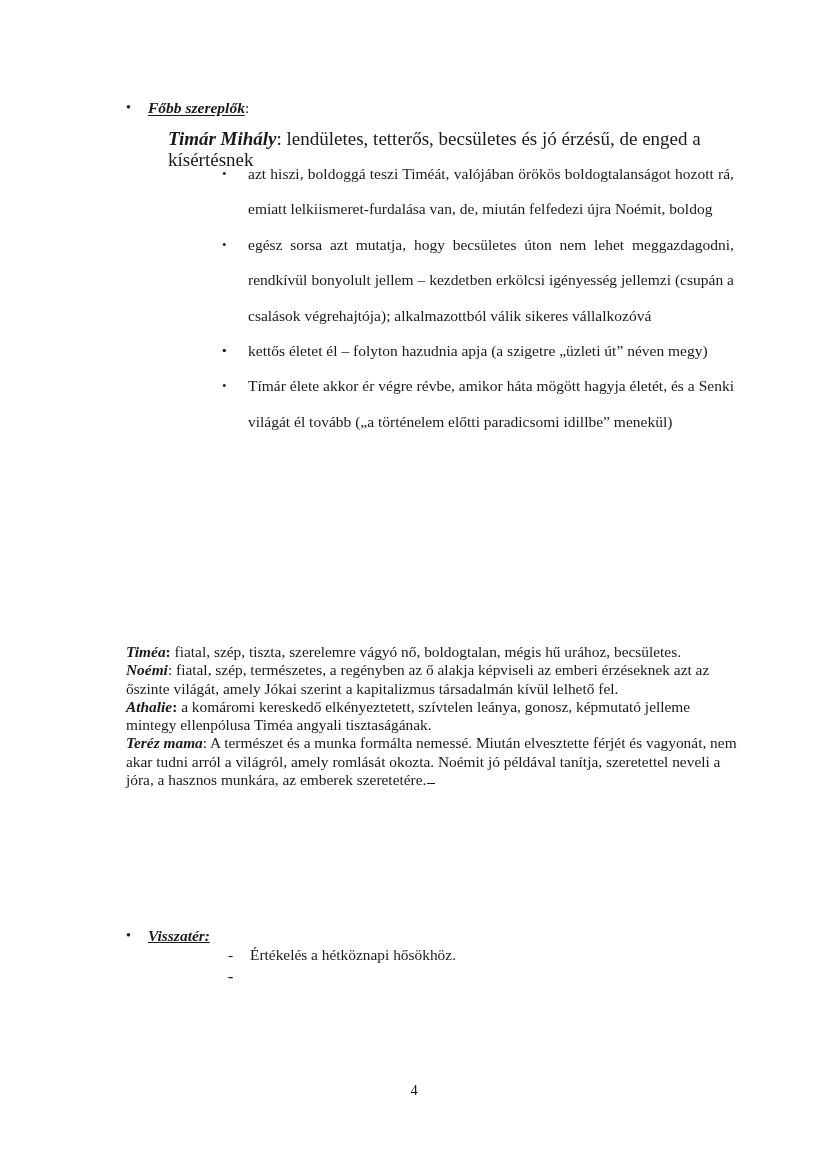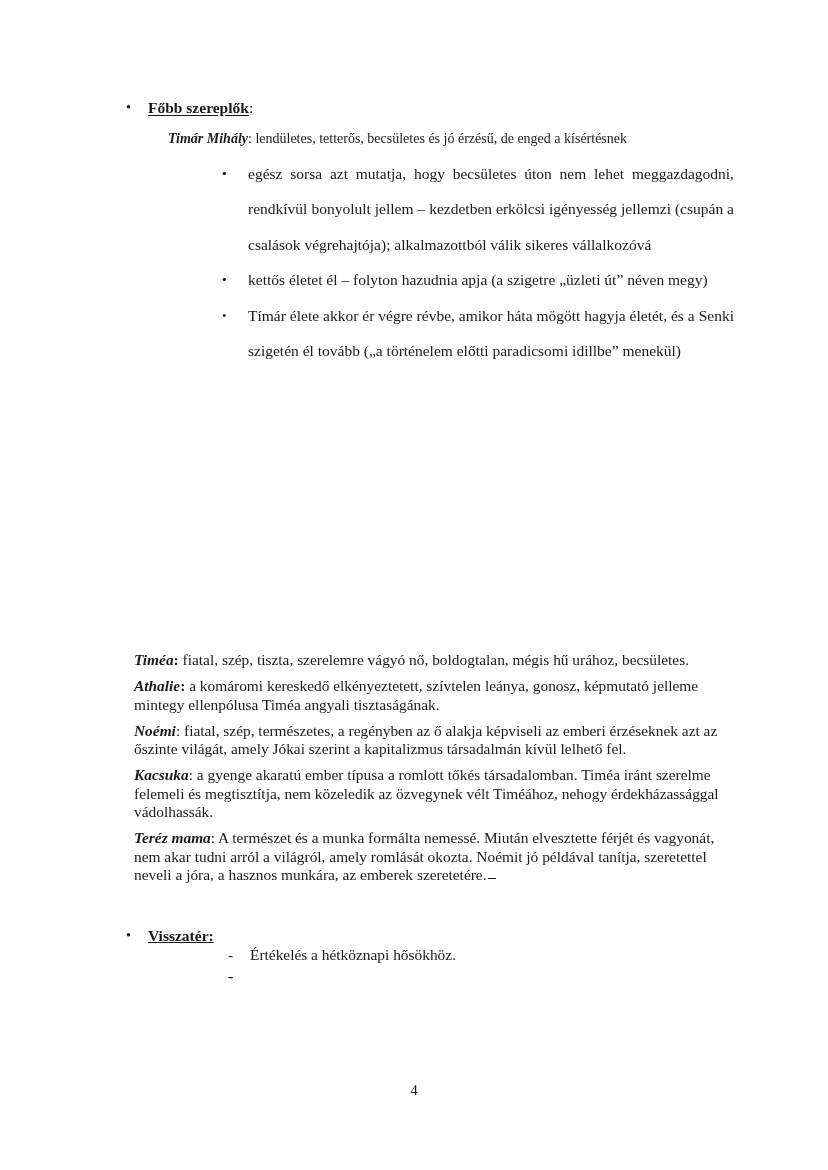--- a/index.html
+++ b/index.html
@@ -16,21 +16,21 @@
     width: 828px;
     height: 1170px;
     background: #ffffff;
     overflow: hidden;
     box-sizing: border-box;
   }
 
   
   .bold { font-weight: bold; }
   .bi { font-weight: bold; font-style: italic; }
-  .ul { text-decoration: underline; }
+  .ul { text-decoration: underline; font-style: italic; }
 
   
   .lvl1-row {
     position: absolute;
     display: flex;
     align-items: flex-start;
     font-size: 15.5px;
     line-height: 20px;
   }
   .lvl1-bullet {
@@ -53,21 +53,21 @@
   }
   .lvl1-colon-plain {
     font-weight: normal;
   }
 
   
   .lead-line {
     position: absolute;
     left: 168px;
     width: 566px;
-    font-size: 14px;
+    font-size: 19px;
     line-height: 21px;
   }
 
   
   .lvl2 {
     position: absolute;
     left: 222px;
     width: 512px;
     font-size: 15.5px;
   }
@@ -89,21 +89,21 @@
   
   .chars {
     position: absolute;
     left: 126px;
     width: 612px;
     font-size: 15.4px;
     line-height: 18.3px;
     text-align: left;
   }
   .chars p {
-    margin: 8px;
+    margin: 0;
   }
   .trailing-mark {
     display: inline-block;
     width: 8px;
     border-bottom: 1px solid #1a1a1a;
     vertical-align: 1px;
     margin-left: 1px;
   }
 
   
@@ -140,40 +140,39 @@
 <div class="page">
 
   <div class="lvl1-row" style="left:124px; top:98px;">
     <span class="lvl1-bullet">•</span>
     <span class="lvl1-head"><span class="ul">Főbb szereplők</span><span class="lvl1-colon-plain">:</span></span>
   </div>
 
   <div class="lead-line" style="top:128px;"><span class="bi">Timár Mihály</span><span>: </span><span>lendületes, tetterős, becsületes és jó érzésű, de enged a kísértésnek</span></div>
 
   <div class="lvl2" style="top:156px;">
-    <p class="lvl2-item"><span class="b2">•</span></p>
+    <p class="lvl2-item"><span class="b2">•</span><span>azt hiszi, boldoggá teszi Timéát, valójában örökös boldogtalanságot hozott rá, emiatt lelkiismeret-furdalása van, de, miután felfedezi újra Noémit, boldog</span></p>
 
     <p class="lvl2-item"><span class="b2">•</span><span>egész sorsa azt mutatja, hogy becsületes úton nem lehet meggazdagodni, rendkívül bonyolult jellem – kezdetben erkölcsi igényesség jellemzi (csupán a csalások végrehajtója); alkalmazottból válik sikeres vállalkozóvá</span></p>
 
     <p class="lvl2-item"><span class="b2">•</span></p>
 
     <p class="lvl2-item"><span class="b2">•</span><span>kettős életet él – folyton hazudnia apja (a szigetre „üzleti út” néven megy)</span></p>
 
-    <p class="lvl2-item"><span class="b2">•</span><span>Tímár élete akkor ér végre révbe, amikor háta mögött hagyja életét, és a Senki szigetén él tovább („a történelem előtti paradicsomi idillbe” menekül)</span></p>
+    <p class="lvl2-item"><span class="b2">•</span><span>Tímár élete akkor ér végre révbe, amikor háta mögött hagyja életét, és a Senki világát él tovább („a történelem előtti paradicsomi idillbe” menekül)</span></p>
   </div>
 
   <div class="chars" style="top:643px;">
 
     <p><span class="bi">Timéa</span><span class="bold">:</span><span> fiatal, szép, tiszta, szerelemre vágyó nő, boldogtalan, mégis hű urához, becsületes.</span></p>
 
+    <p><span class="bi">Noémi</span><span>:</span><span> fiatal, szép, természetes, a regényben az ő alakja képviseli az emberi érzéseknek azt az őszinte világát, amely Jókai szerint a kapitalizmus társadalmán kívül lelhető fel.</span></p>
+
     <p><span class="bi">Athalie</span><span class="bold">:</span><span> a komáromi kereskedő elkényeztetett, szívtelen leánya, gonosz, képmutató jelleme mintegy ellenpólusa Timéa angyali tisztaságának.</span></p>
 
-    <p><span class="bi">Noémi</span><span>:</span><span> fiatal, szép, természetes, a regényben az ő alakja képviseli az emberi érzéseknek azt az őszinte világát, amely Jókai szerint a kapitalizmus társadalmán kívül lelhető fel.</span></p>
-
-    <p><span class="bi">Kacsuka</span><span>:</span><span> a gyenge akaratú ember típusa a romlott tőkés társadalomban. Timéa iránt szerelme felemeli és megtisztítja, nem közeledik az özvegynek vélt Timéához, nehogy érdekházassággal vádolhassák.</span></p>
 
 
     <p><span class="bi">Teréz mama</span><span>:</span><span> A természet és a munka formálta nemessé. Miután elvesztette férjét és vagyonát, nem akar tudni arról a világról, amely romlását okozta. Noémit jó példával tanítja, szeretettel neveli a jóra, a hasznos munkára, az emberek szeretetére.</span><span class="trailing-mark"></span></p>
   </div>
 
   <div class="lvl1-row" style="left:124px; top:926px;">
     <span class="lvl1-bullet">•</span>
     <span class="lvl1-head ul">Visszatér:</span>
   </div>
 

